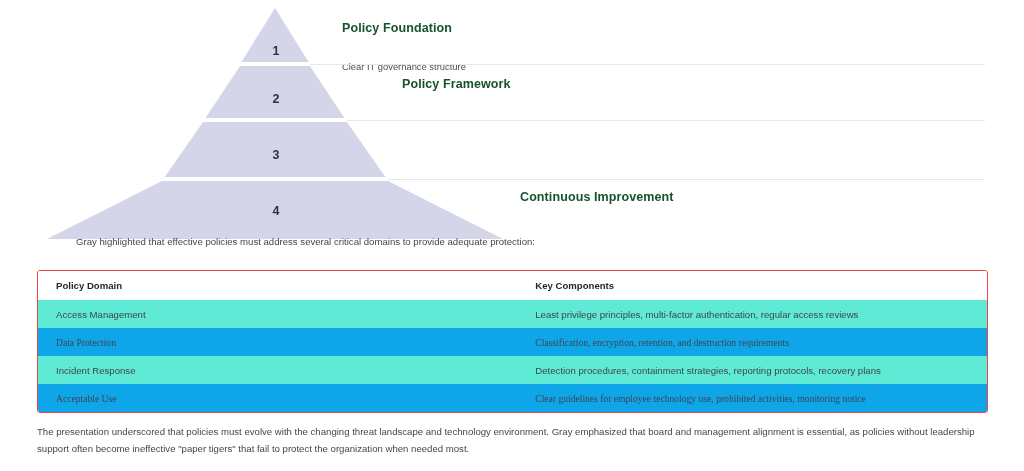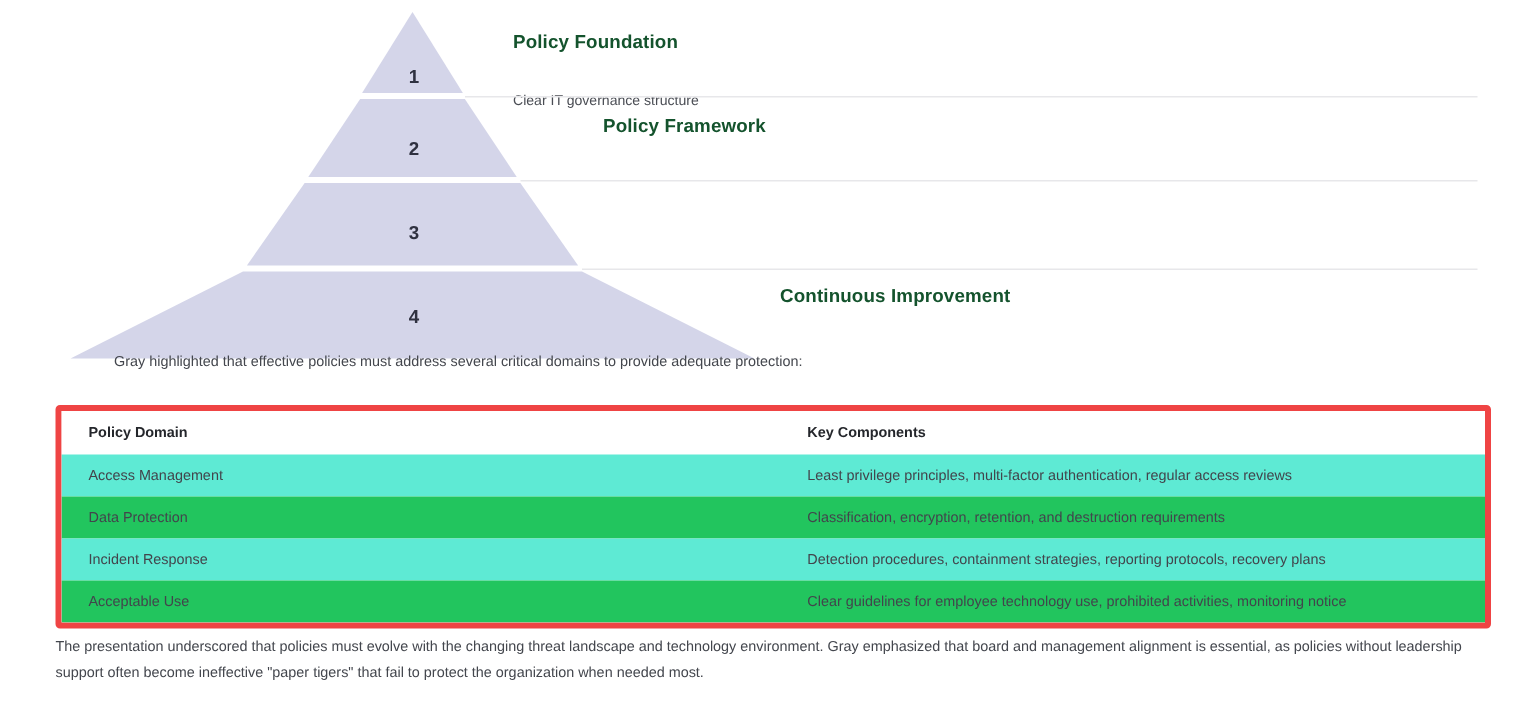--- a/index.html
+++ b/index.html
@@ -77,21 +77,21 @@
     color: #43464d;
     margin-left: 39px;
   }
 
   
   #domain-table-wrap {
     position: absolute;
     left: 37px;
     top: 270px;
     width: 949px;
-    border: 4px solid #ef4444;
+    border: 1px solid #ef4444;
     border-radius: 3px;
     background: #ffffff;
     overflow: hidden;
   }
 
   table.domain-table {
     border-collapse: collapse;
     width: 100%;
     table-layout: fixed;
   }
@@ -115,21 +115,22 @@
     background: #ffffff;
   }
 
   table.domain-table col.col-domain { width: 50.5%; }
   table.domain-table col.col-components { width: 49.5%; }
 
   table.domain-table tbody tr.row-odd td {
     background: #5eead4;
   }
   table.domain-table tbody tr.row-even td {
-    background: #22c55e;
+    background: #0ea5e9;
+    font-family: Liberation Serif, serif;
   }
 
   
   #footer-text {
     position: absolute;
     left: 37px;
     top: 423px;
     width: 938px;
     font-size: 9.6px;
     line-height: 17px;

